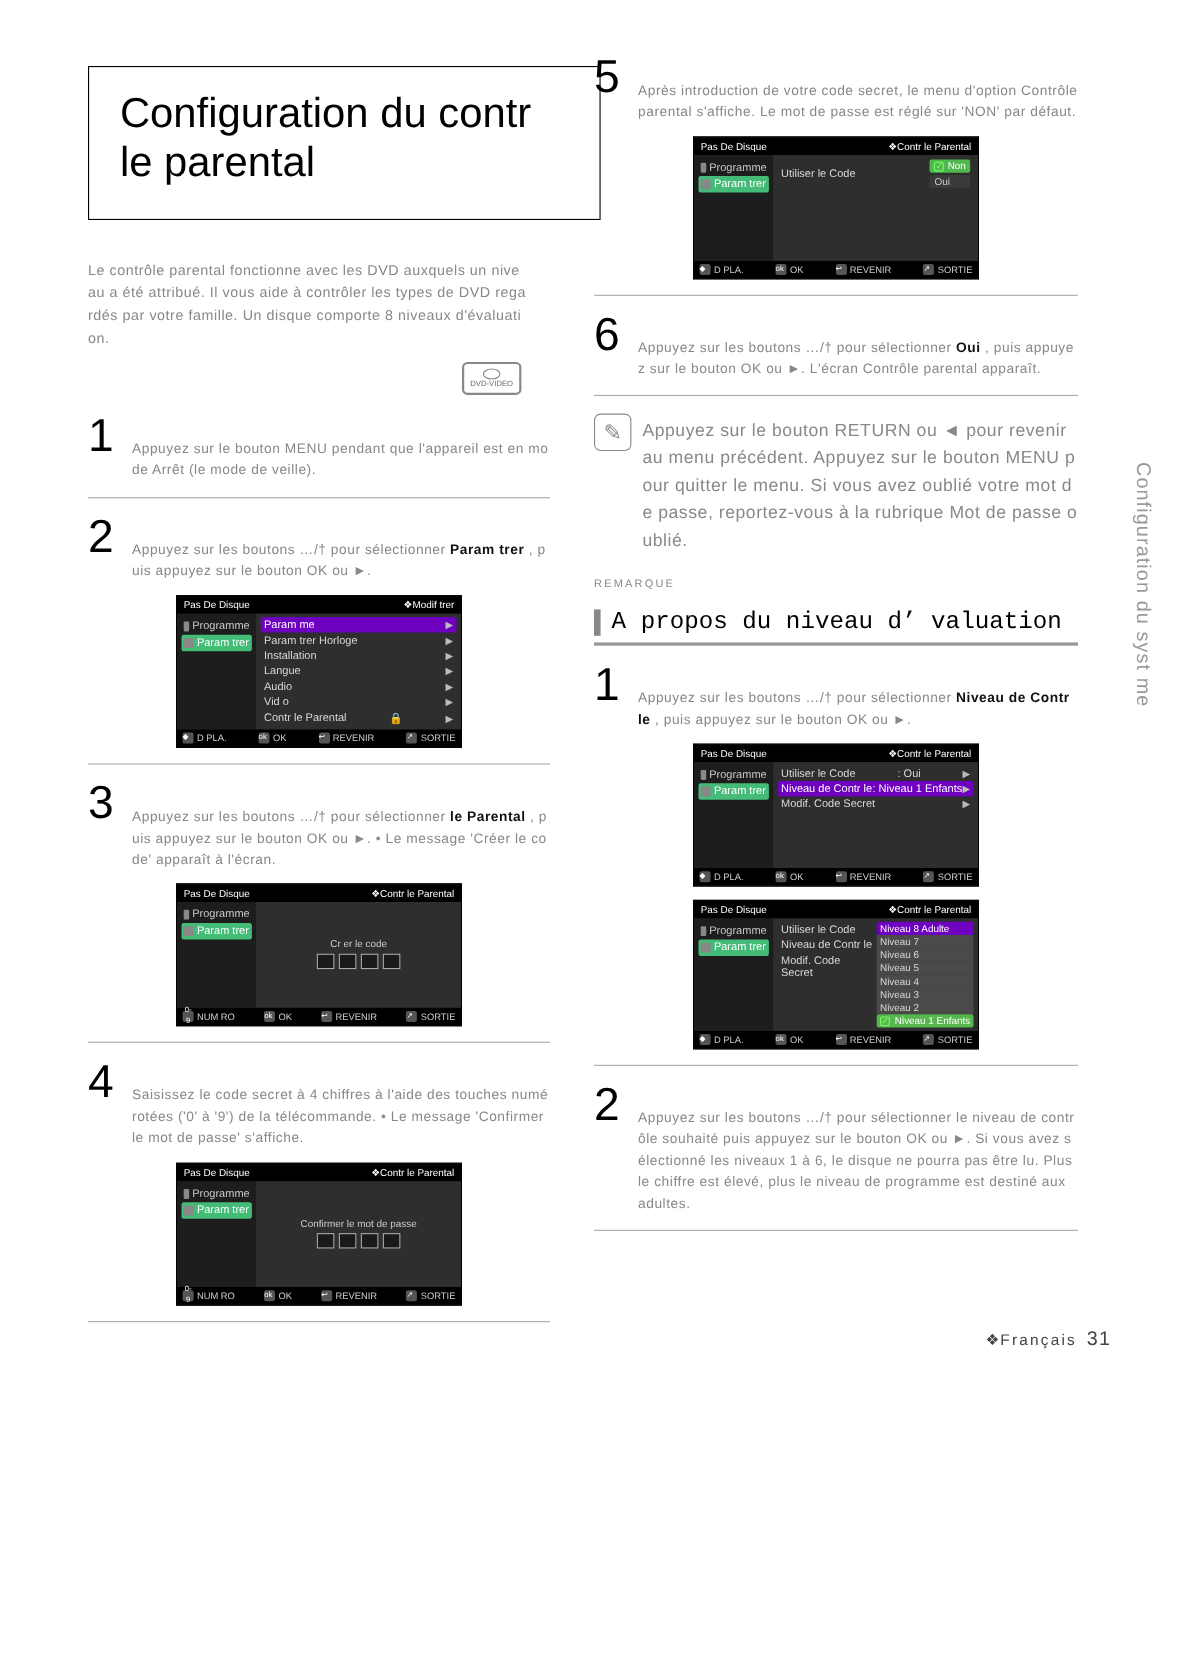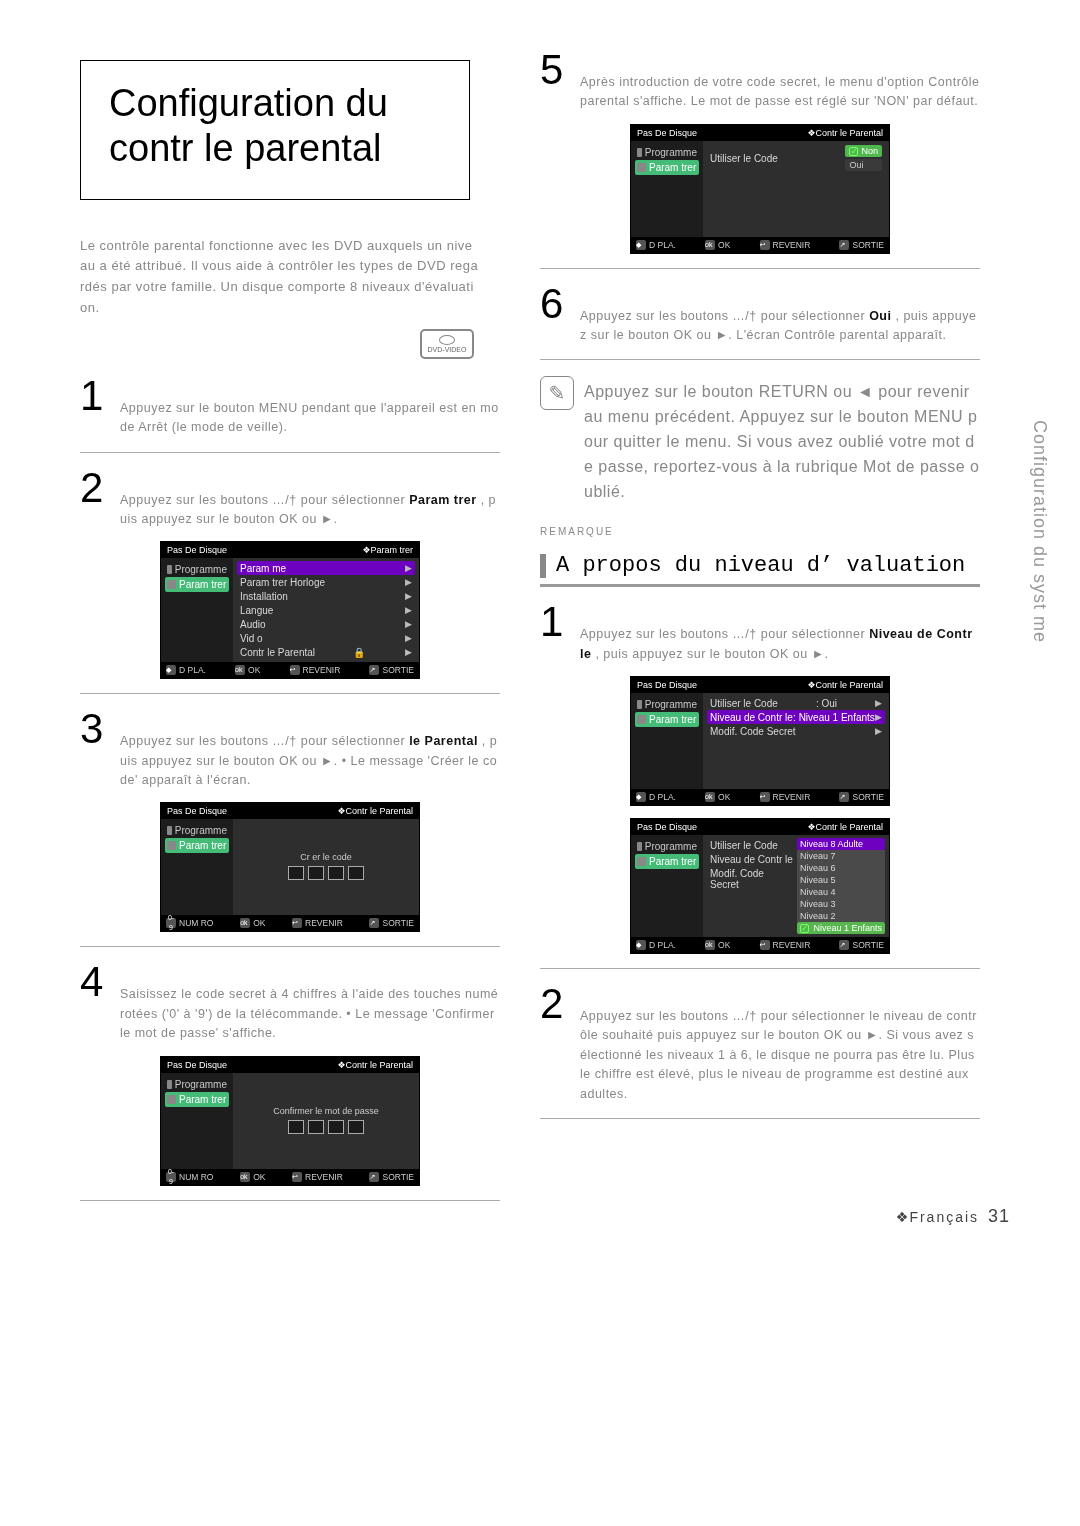--- a/index.html
+++ b/index.html
@@ -22,21 +22,21 @@
     top: 420px;
     writing-mode: vertical-rl;
     text-orientation: mixed;
     font-size: 18px;
     color: #999;
     letter-spacing: 1px;
   }
   .title-box {
     border: 1px solid #000;
     padding: 20px 28px 28px 28px;
-    width: 390px;
+    width: 466px;
     margin-bottom: 36px;
   }
   .title-box h1 {
     font-weight: 400;
     font-size: 38px;
     line-height: 1.18;
   }
   .intro {
     font-size: 13px;
     line-height: 1.6;
@@ -278,21 +278,21 @@
         <div class="step-body noise">
           <span>Appuyez sur les boutons …/† pour sélectionner </span>
           <span class="emph">Param trer</span>
           <span>, puis appuyez sur le bouton OK ou ►.</span>
         </div>
       </div>
 
       <div class="osd osd-sm">
         <div class="osd-top">
           <span>Pas De Disque</span>
-          <span>❖Param    trer</span>
+          <span>❖Modif    trer</span>
         </div>
         <div class="osd-body">
           <div class="osd-side">
             <div class="side-item">
                 <span class="ic"></span>
                 <span>Programme</span>
               </div>
             <div class="side-item sel">
                 <span class="ic"></span>
                 <span>Param   trer</span>

